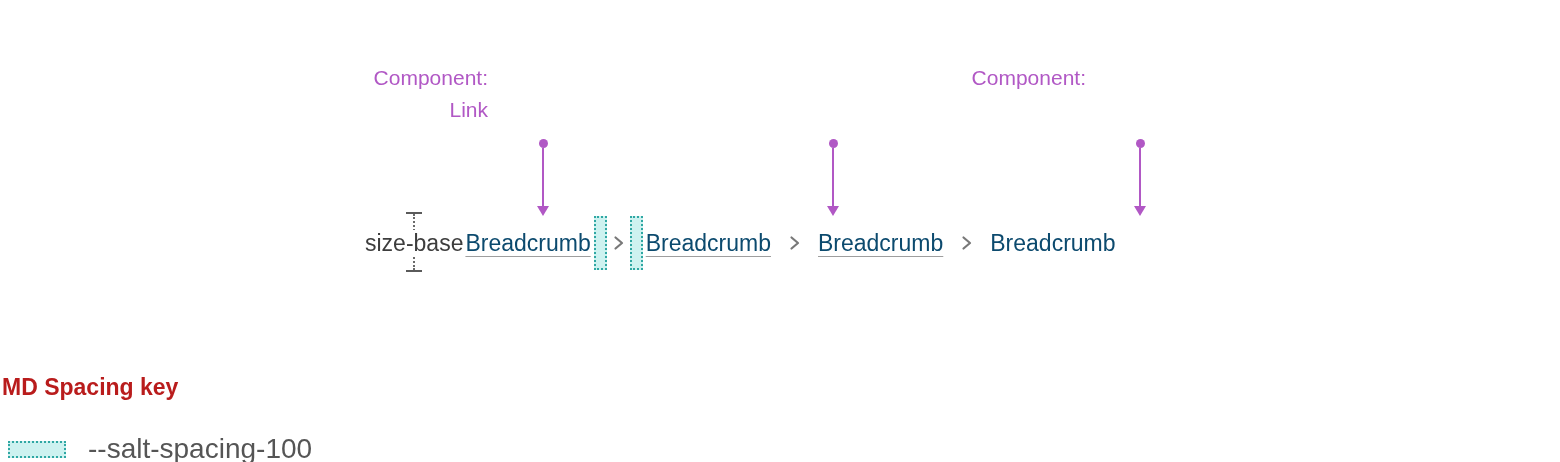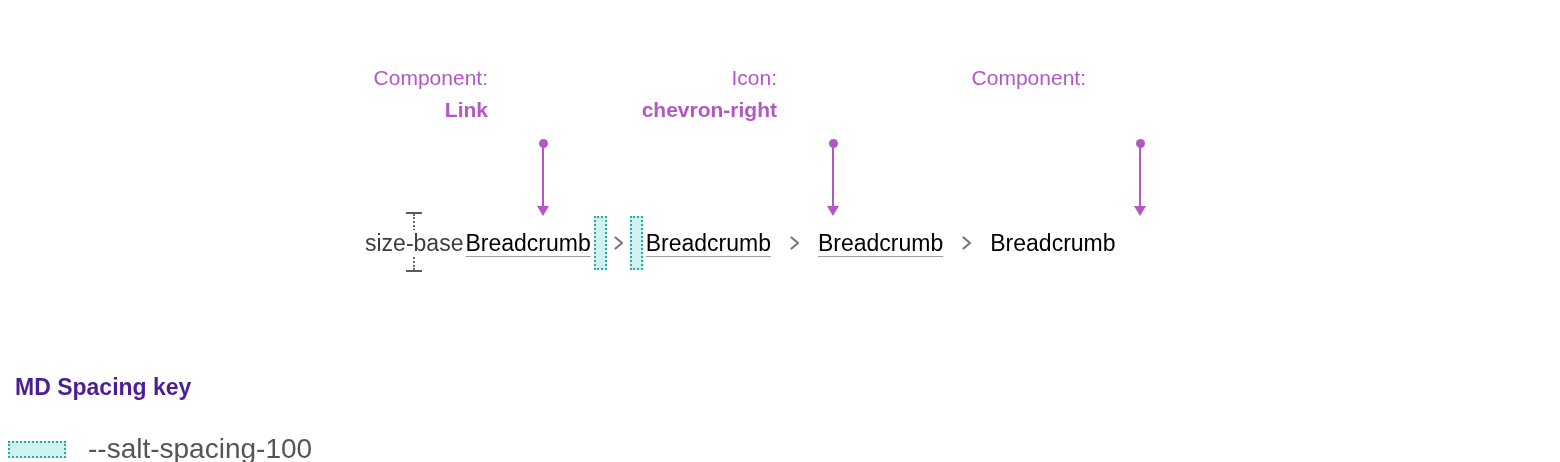--- a/index.html
+++ b/index.html
@@ -15,21 +15,21 @@
   
   .annotation {
     position: absolute;
     top: 62px;
     text-align: right;
     color: #b158c5;
     font-size: 21px;
     line-height: 32px;
     white-space: nowrap;
   }
-  .ann-name { font-weight: 700; }
+  .ann-name { font-weight: 400; }
 
   .arrow {
     position: absolute;
     top: 148px;
     width: 2px;
     height: 58px;
     background: #b158c5;
   }
   .arrow::before {
     content: "";
@@ -69,21 +69,21 @@
   .size-label {
     font-size: 23px;
     color: #3d3d3d;
     margin-right: 0;
     background: #ffffff;
     padding: 0 2px;
     position: relative;
   }
   .crumb {
     font-size: 23px;
-    color: #000000;
+    color: #0c4a6e;
     text-decoration: none;
     cursor: pointer;
   }
   .crumb.link {
     text-decoration: underline;
     text-decoration-thickness: 1px;
     text-underline-offset: 5px;
     text-decoration-color: #9e9e9e;
   }
   .crumb.textbody { cursor: default; }
@@ -97,25 +97,25 @@
     margin: 0 3px;
     flex: 0 0 auto;
   }
   .sep { display: flex; align-items: center; margin: 0 16px; flex: 0 0 auto; }
   .sep.tight { margin: 0 1px; }
   .sep svg { display: block; }
 
   
   .legend-title {
     position: absolute;
-    left: 15px;
+    left: 2px;
     top: 374px;
     font-size: 23px;
     font-weight: 700;
-    color: #4c1d95;
+    color: #b91c1c;
   }
   .legend-row {
     position: absolute;
     left: 8px;
     top: 433px;
     display: flex;
     align-items: center;
     gap: 22px;
   }
   .legend-swatch {
@@ -128,24 +128,20 @@
   .legend-label { font-size: 28px; color: #555555; }
 </style>
 </head>
 <body>
 
 <div class="canvas">
 
   <div class="annotation" style="right:998px">
     <div class="ann-prefix">Component:</div>
     <div class="ann-name">Link</div>
-  </div>
-  <div class="annotation" style="right:709px">
-    <div class="ann-prefix">Icon:</div>
-    <div class="ann-name">chevron-right</div>
   </div>
   <div class="annotation" style="right:400px">
     <div class="ann-prefix">Component:</div>
   </div>
 
   <div class="arrow" style="left:542px"></div>
   <div class="arrow" style="left:832px"></div>
   <div class="arrow" style="left:1139px"></div>
 
   <div class="measure">

